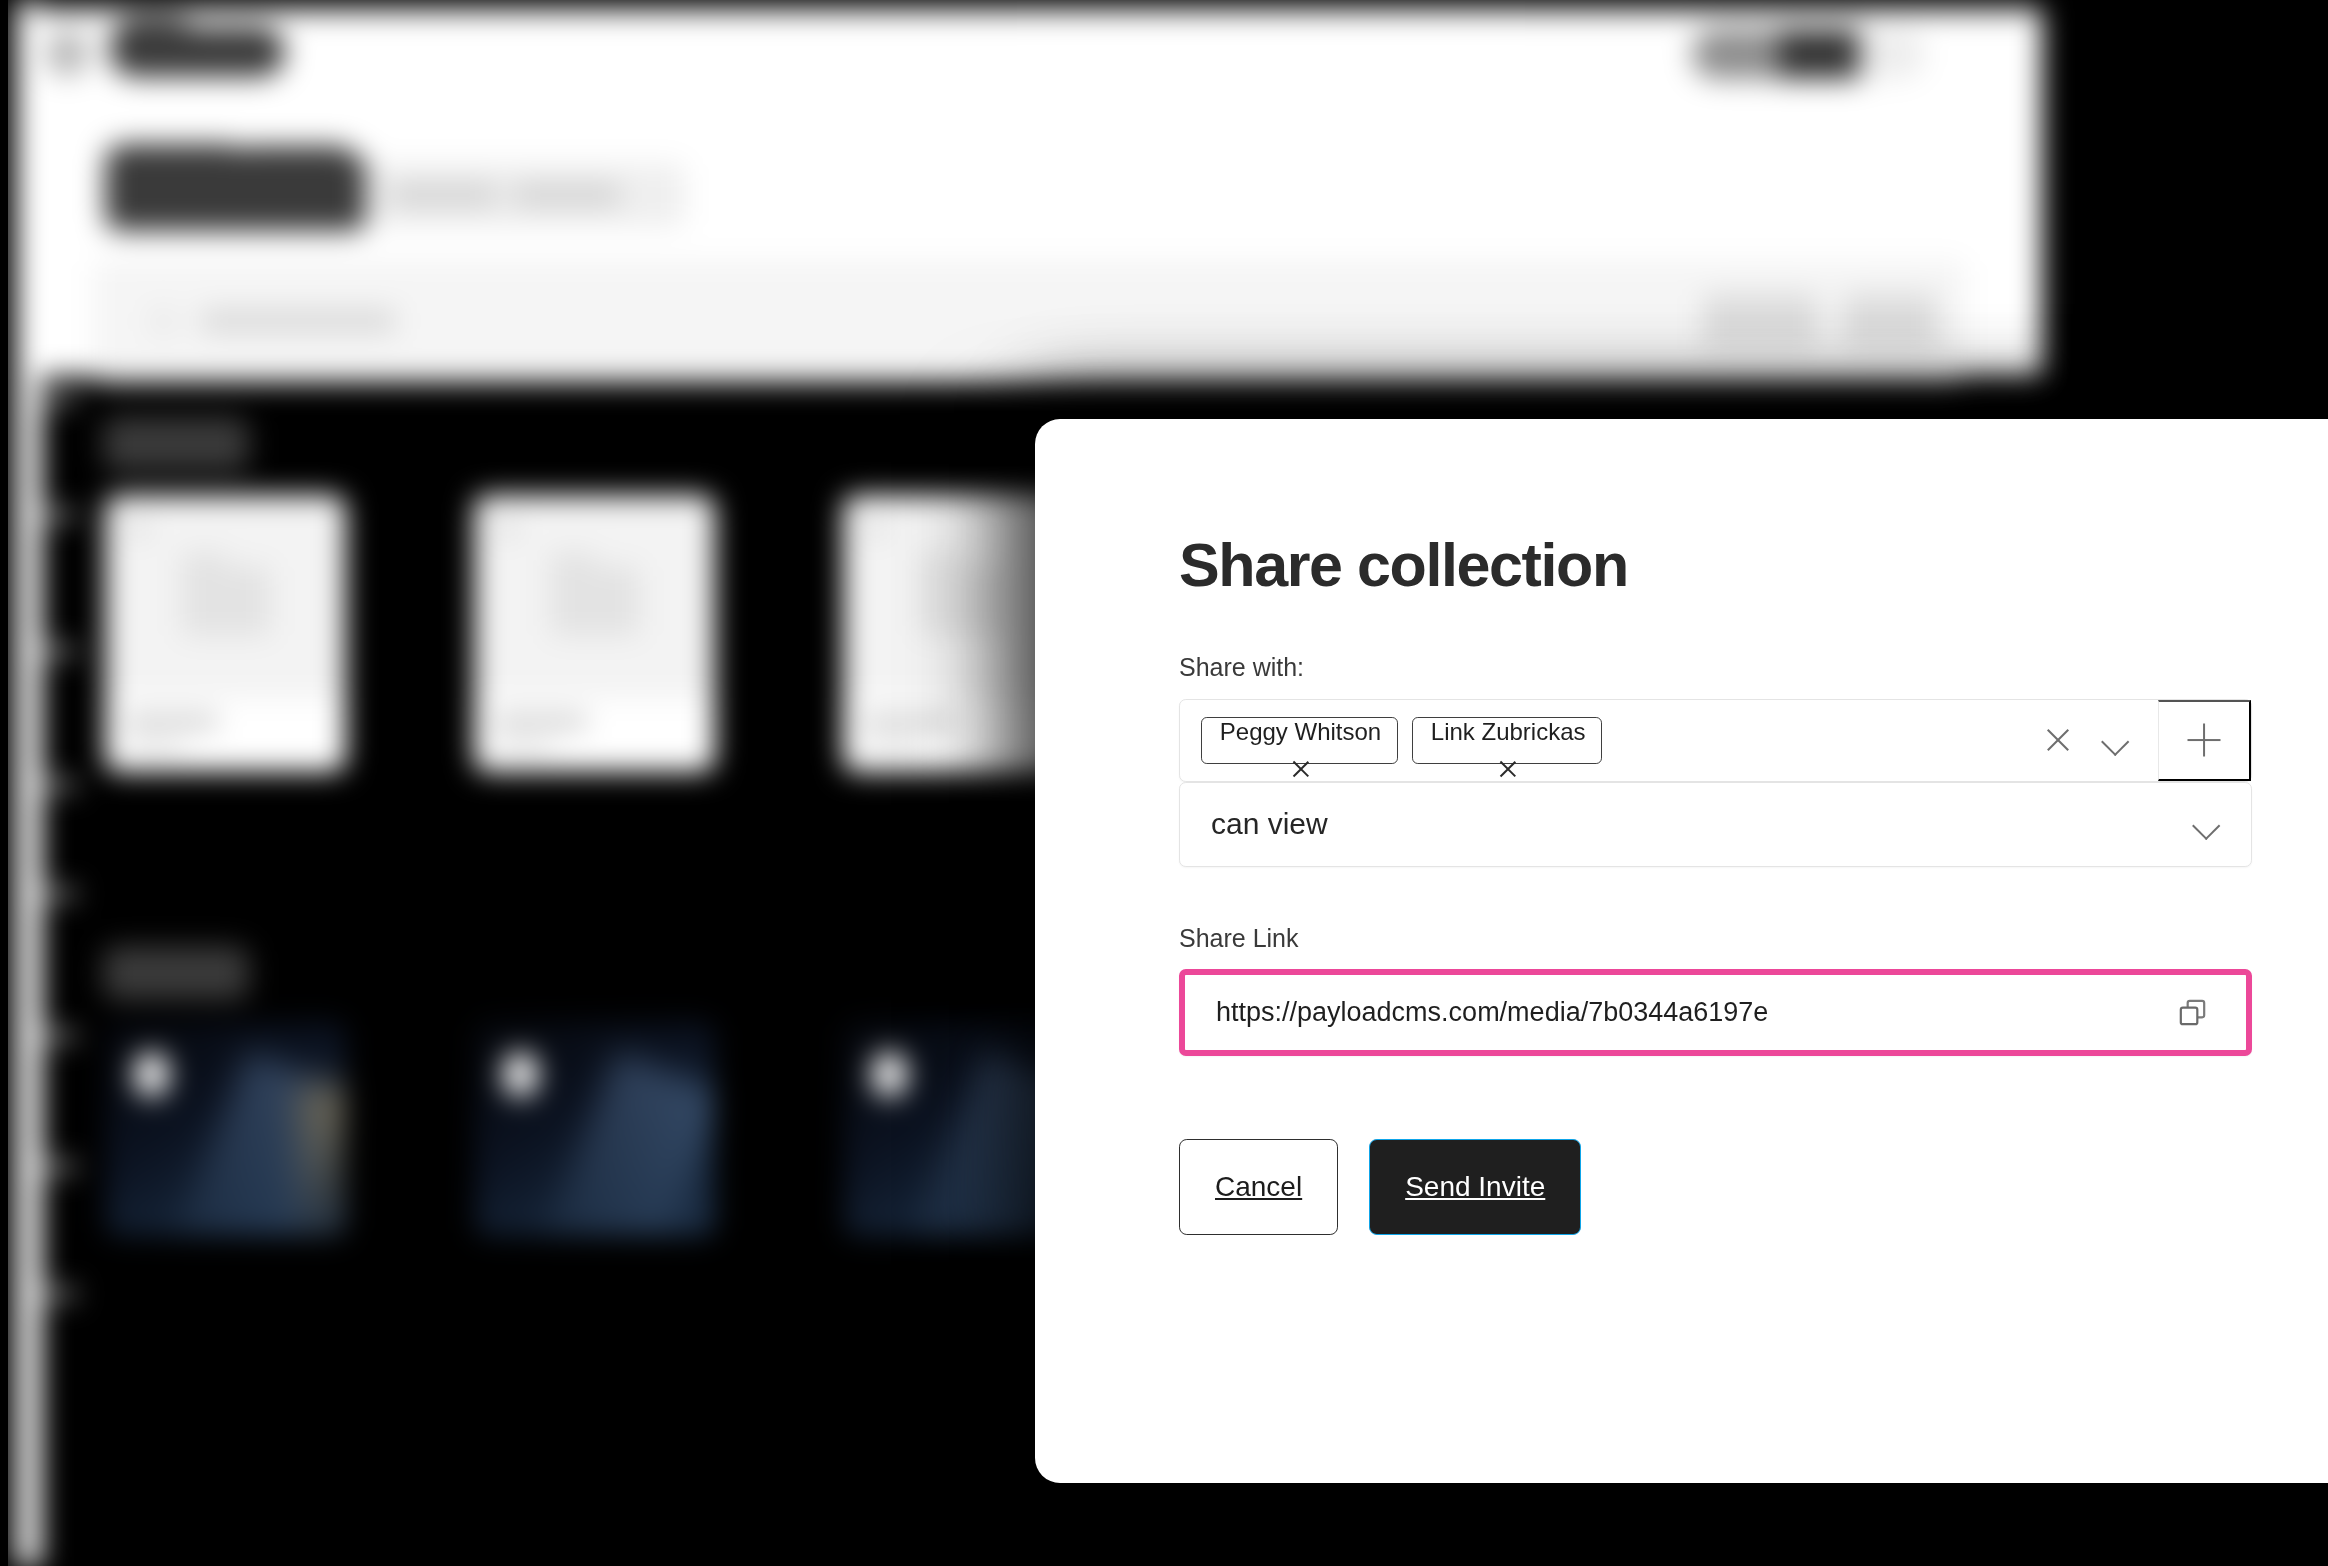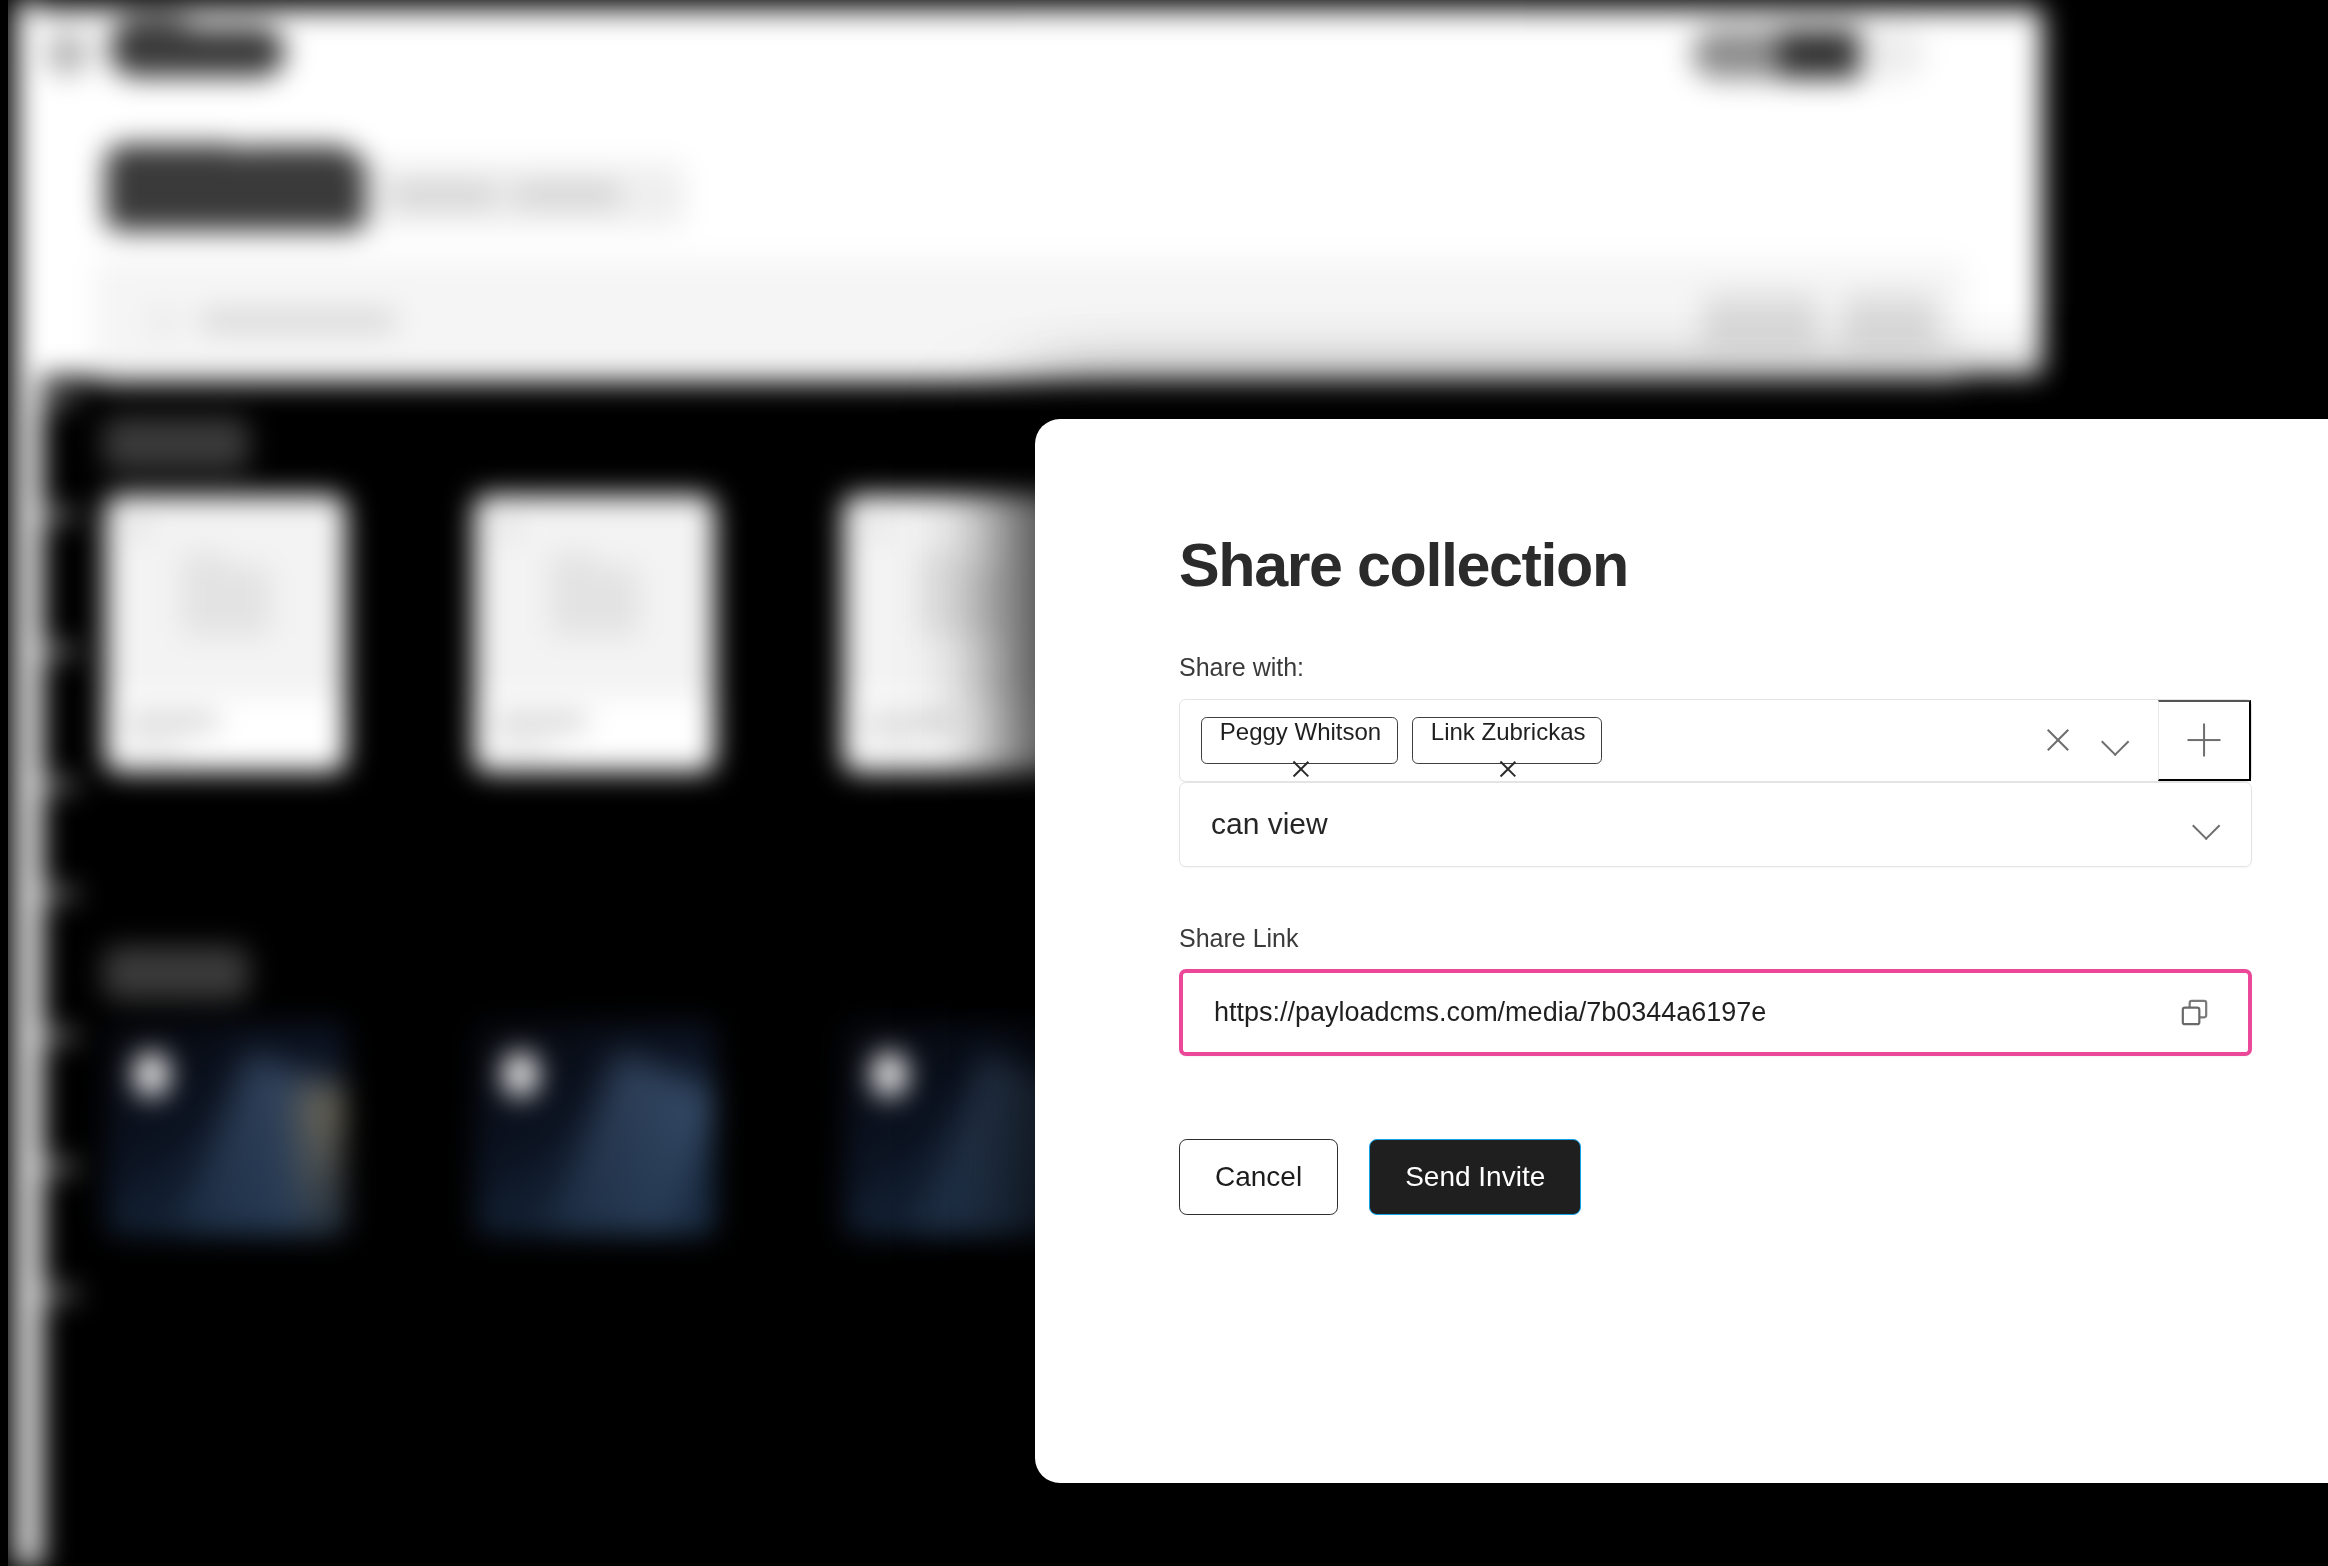--- a/index.html
+++ b/index.html
@@ -417,21 +417,21 @@
   }
   .select-chev {
     margin-left: auto;
   }
 
   
   .link-box {
     position: relative;
     width: 1073px;
     height: 87px;
-    border: 4px solid #ec4899;
+    border: 6px solid #ec4899;
     border-radius: 6.8px;
     background: #ffffff;
     display: flex;
     align-items: center;
     padding: 0 31px;
     box-shadow: 0 1px 1.9px rgba(0,0,0,.04);
   }
   .link-value {
     font-size: 27px;
     color: #1f1f1f;
@@ -451,29 +451,30 @@
     cursor: pointer; background: none; border: none;
   }
 
   
   .btn-row {
     display: flex;
     gap: 31px;
     margin-top: 83px;
   }
   .btn {
-    height: 76px;
+    height: 96px;
     border-radius: 7.8px;
     font-size: 28px;
     font-family: "Liberation Sans", "DejaVu Sans", sans-serif;
     cursor: pointer;
     display: inline-flex;
     align-items: center;
     justify-content: center;
     padding: 8px 35px;
+    text-decoration: underline;
   }
   .btn-secondary {
     background: #ffffff;
     border: 1px solid #2e2e2e;
     color: #1c1c1c;
     min-width: 132px;
   }
   .btn-primary {
     background: #1f1f1f;
     border: 1px solid #0ea5e9;

